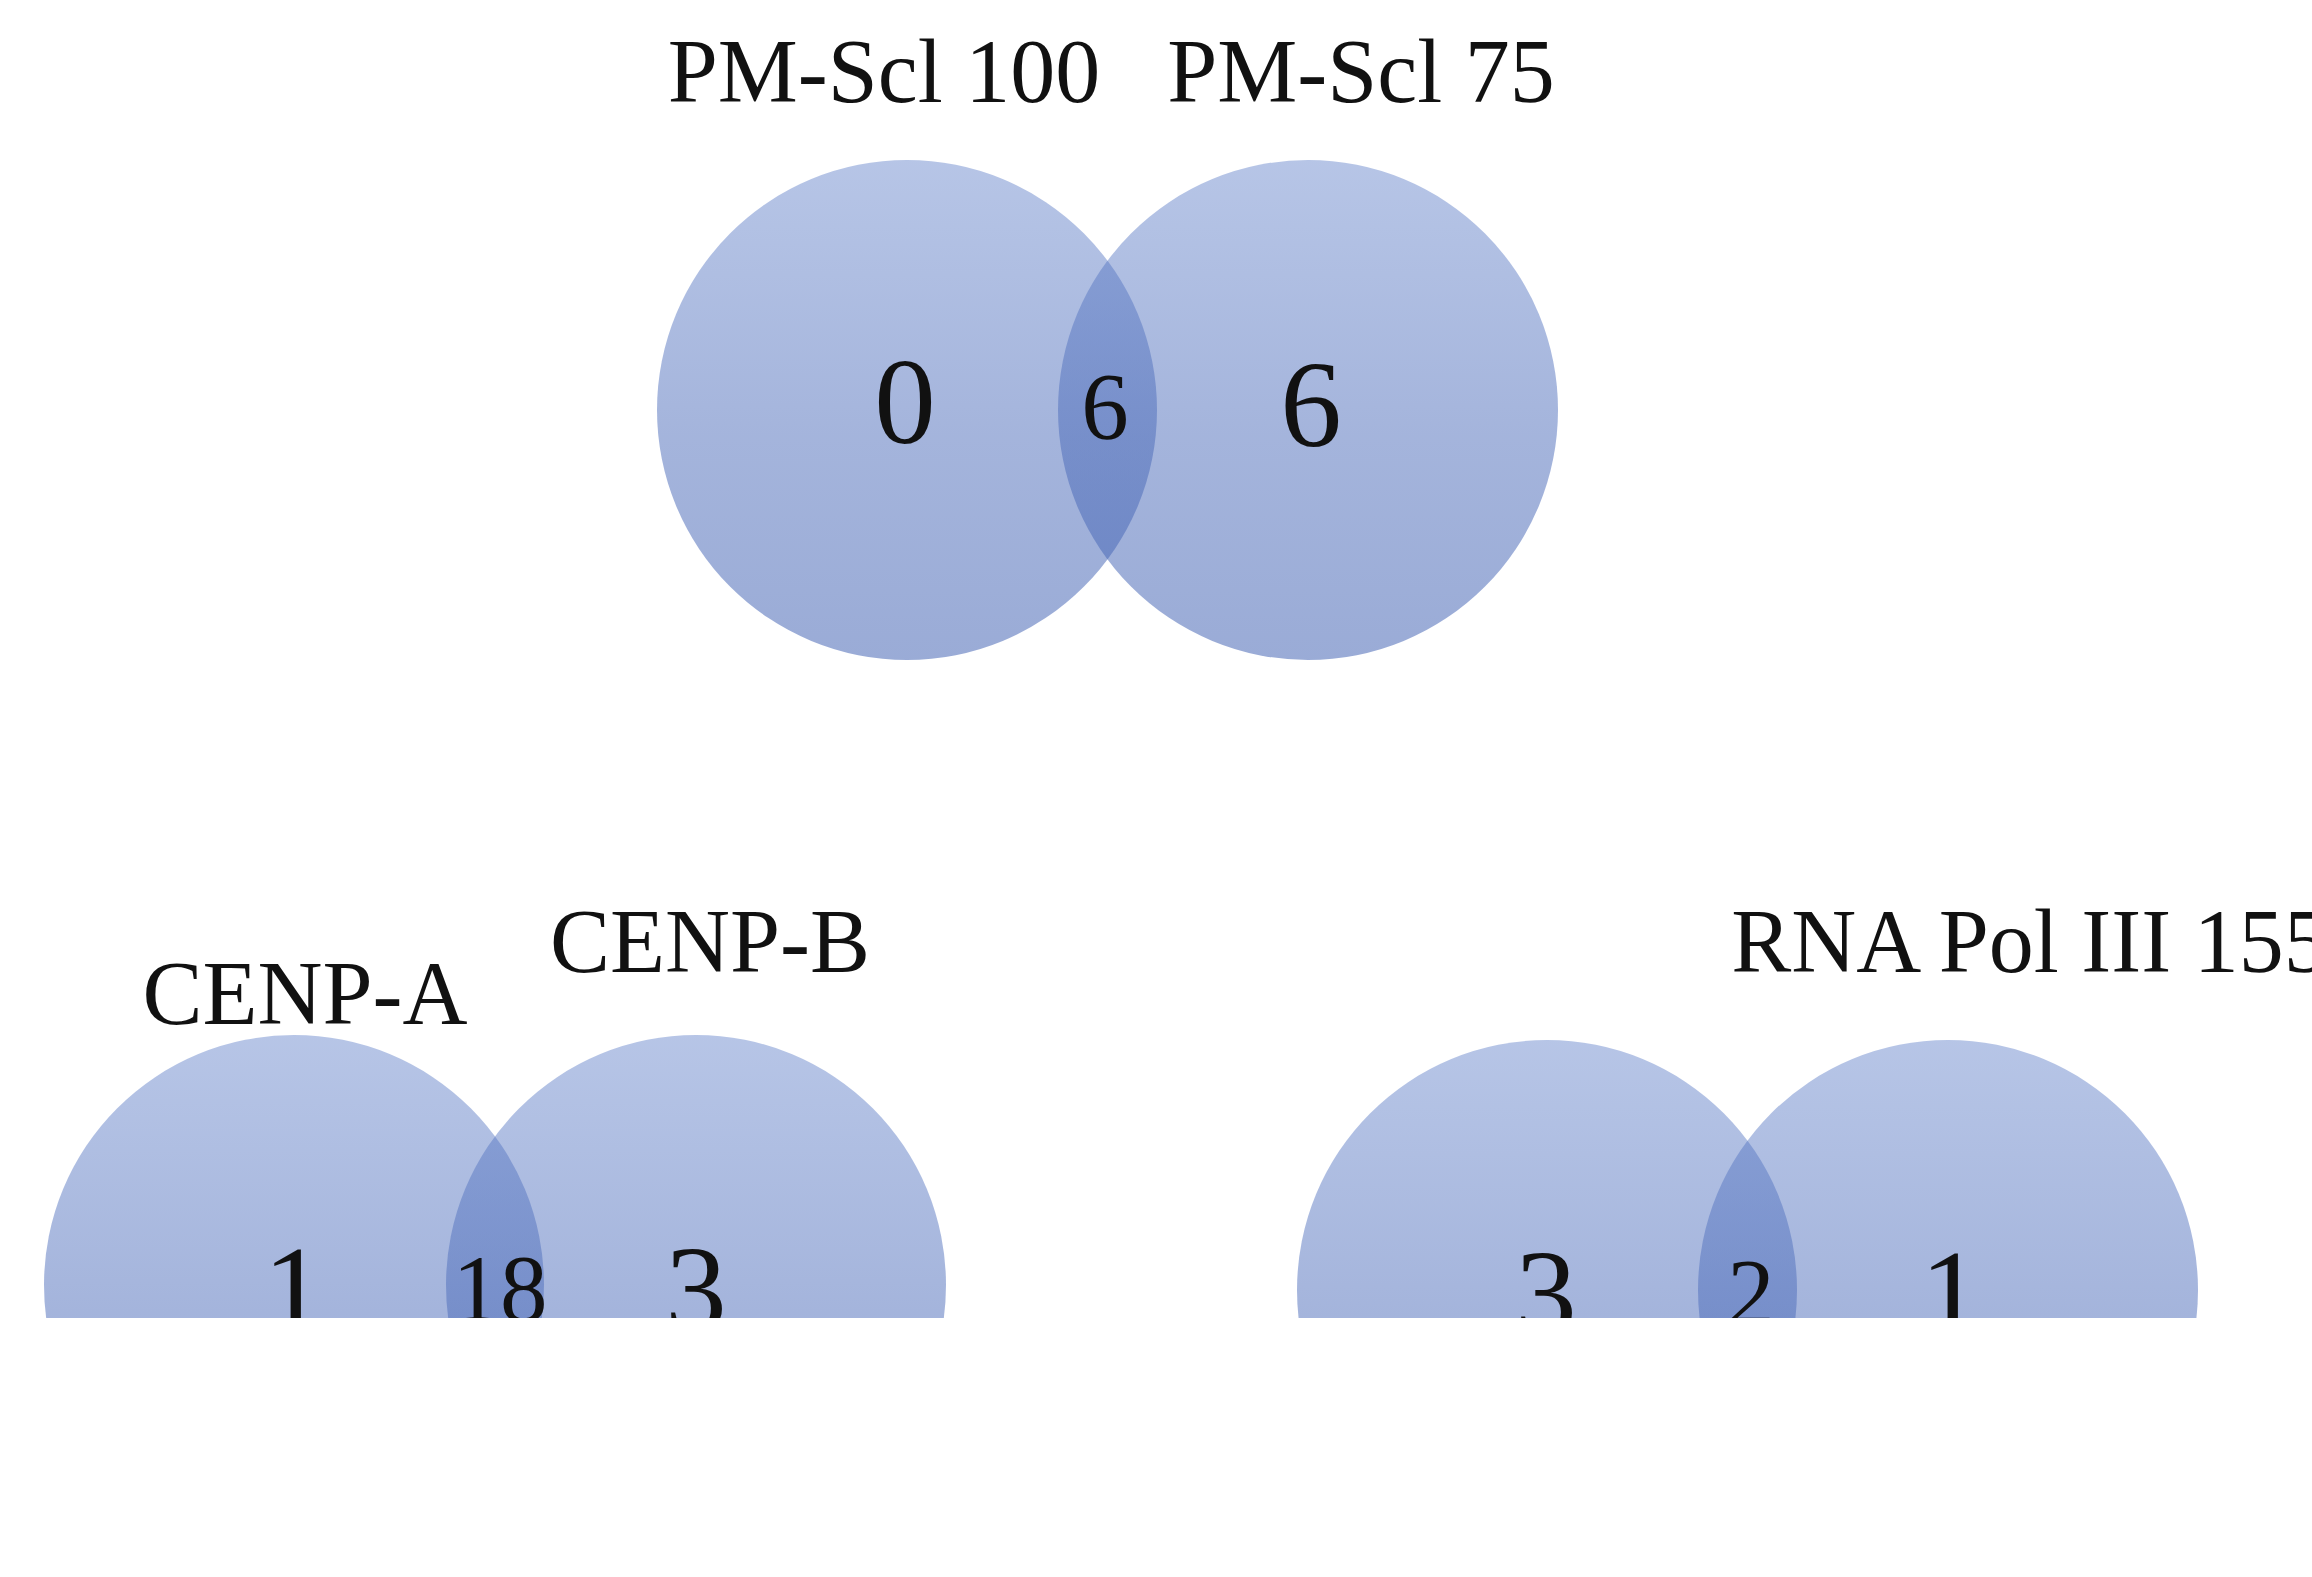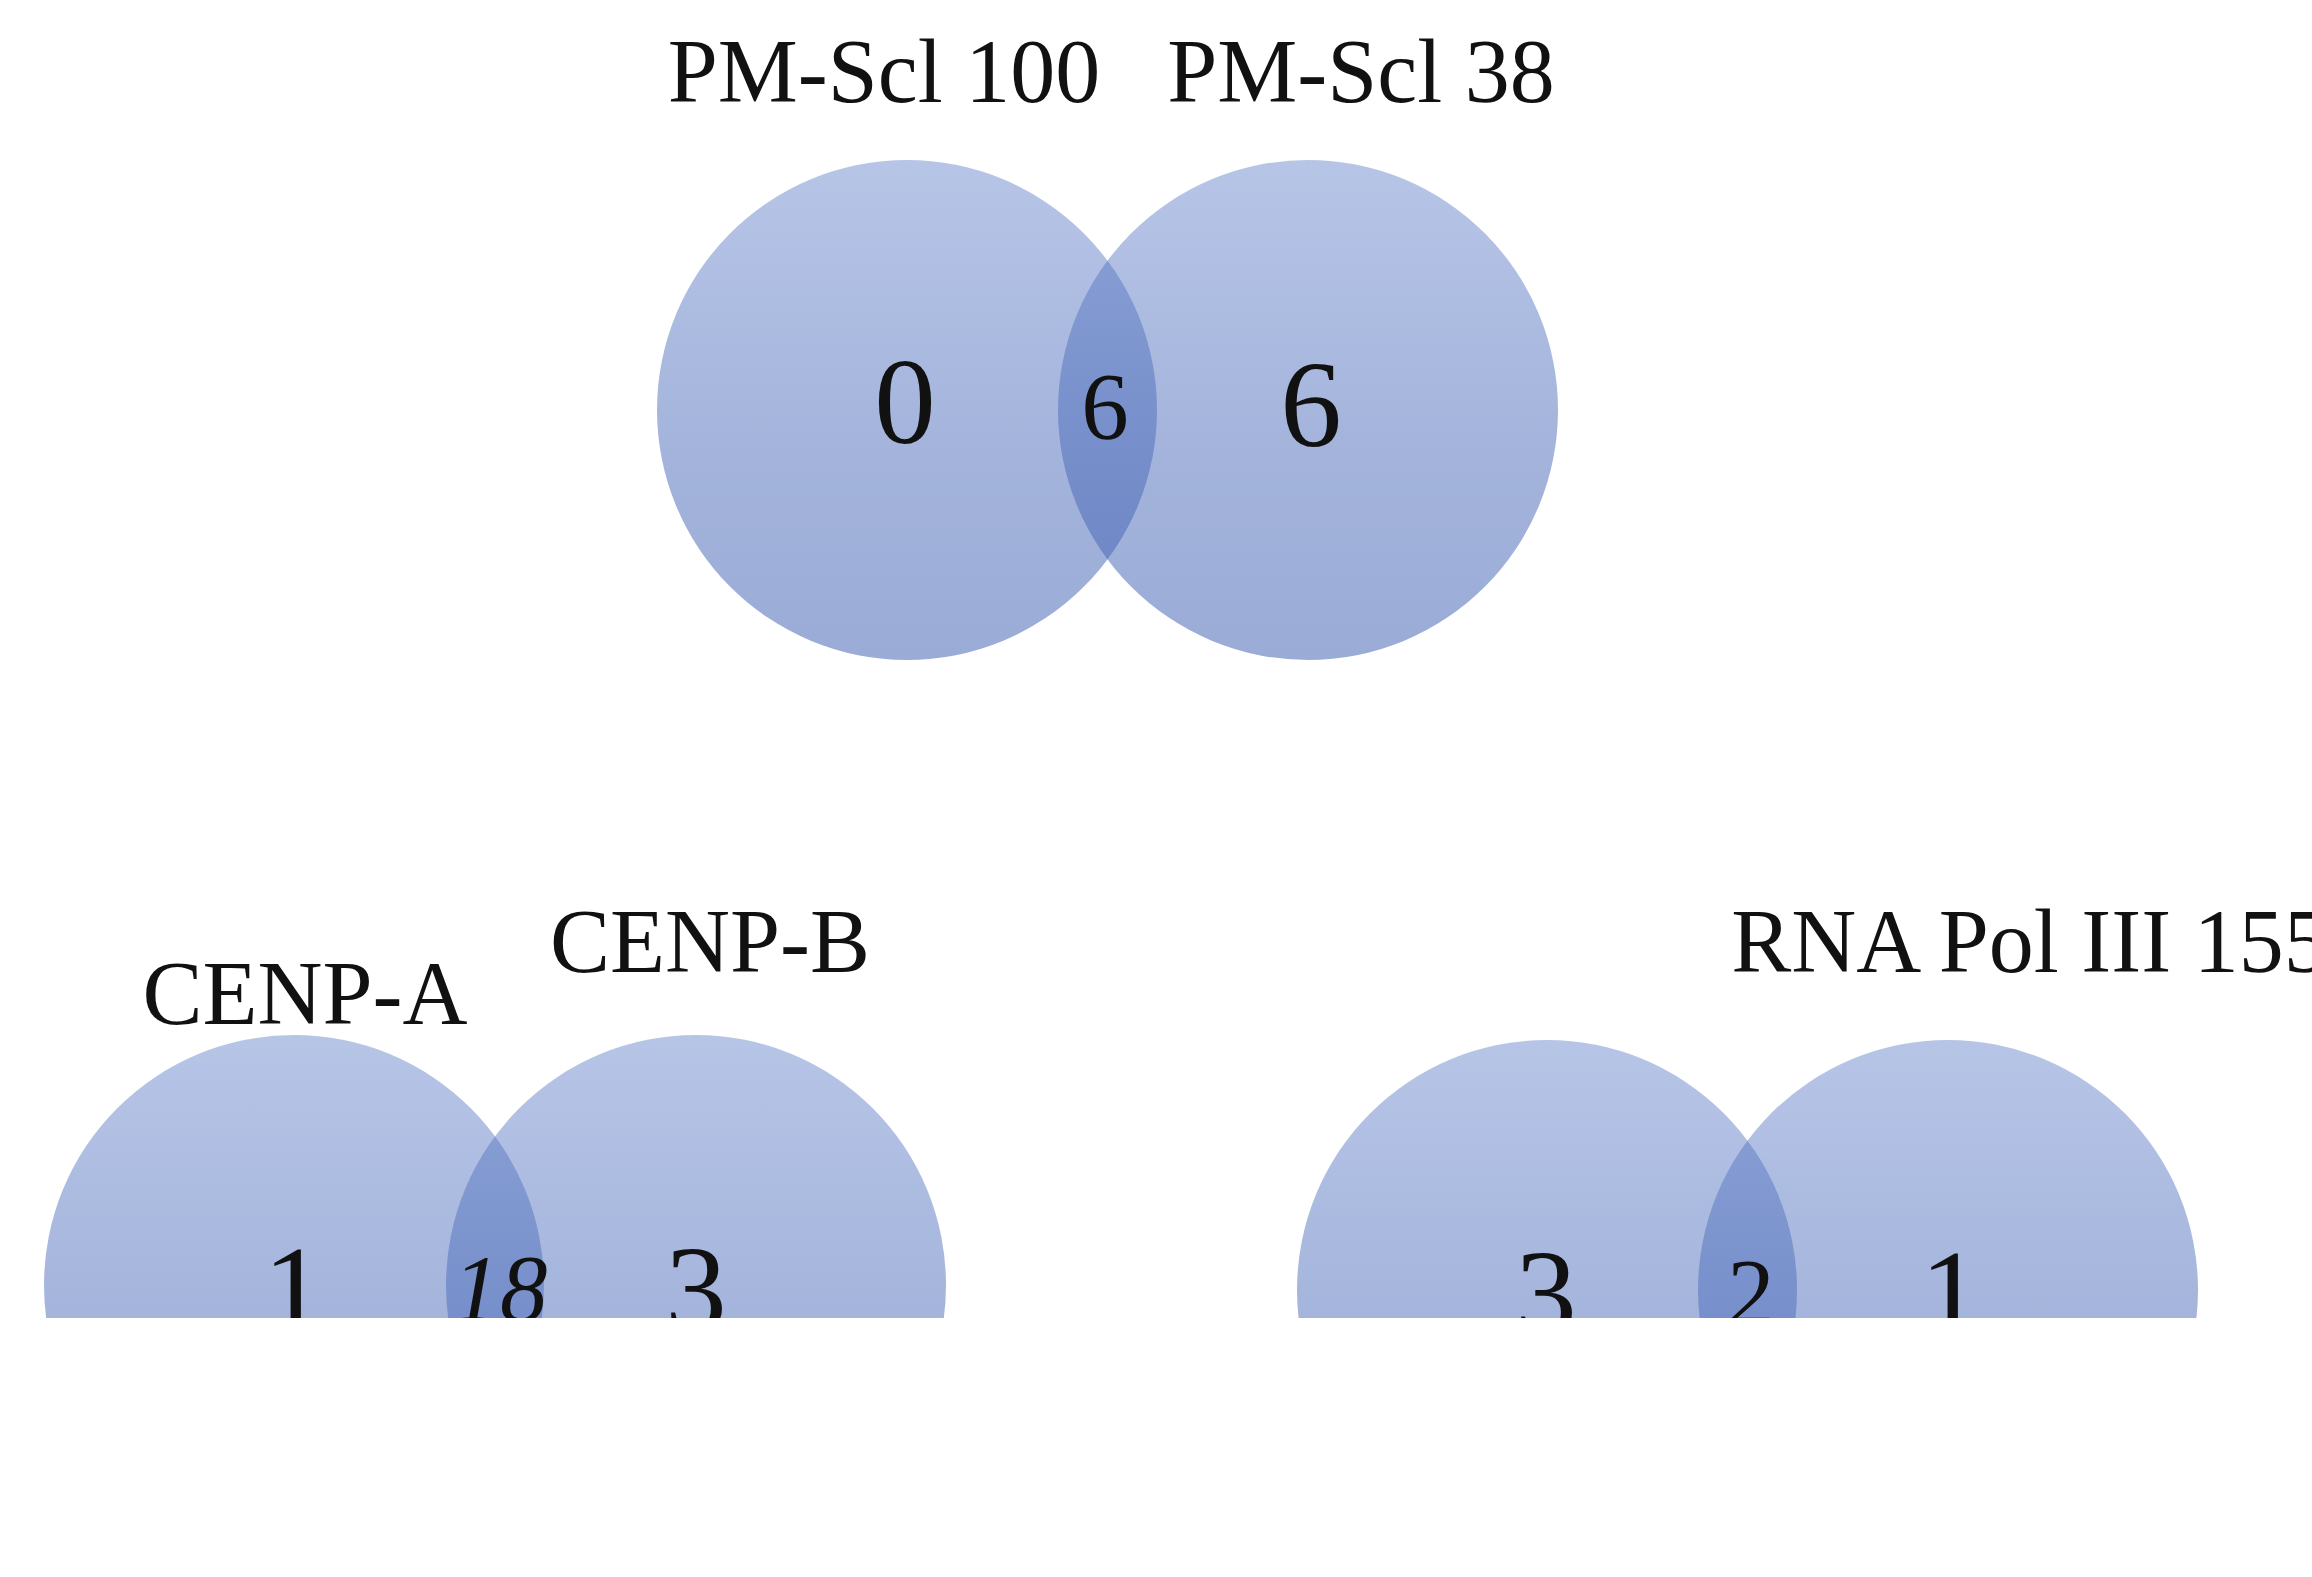--- a/index.html
+++ b/index.html
@@ -45,35 +45,35 @@
   .vcount.outer { font-size: 123px; }
   .vcount.inner { font-size: 95px; }
 </style>
 </head>
 <body>
 
 <div class="canvas">
 
   <div class="venn-group">
     <div class="vlabel" style="left:884px; top:26.5px;">PM-Scl 100</div>
-    <div class="vlabel" style="left:1361px; top:26.5px;">PM-Scl 38</div>
+    <div class="vlabel" style="left:1361px; top:26.5px;">PM-Scl 75</div>
     <div class="vcircle" style="left:657px; top:160px;"></div>
     <div class="vcircle" style="left:1058px; top:160px;"></div>
     <div class="vcount outer" style="left:905px; top:401px;">0</div>
     <div class="vcount inner" style="left:1105px; top:407px;">6</div>
     <div class="vcount outer" style="left:1311px; top:404px;">6</div>
   </div>
 
   <div class="venn-group">
     <div class="vlabel" style="left:305px; top:949px;">CENP-A</div>
     <div class="vlabel" style="left:710px; top:897px;">CENP-B</div>
     <div class="vcircle" style="left:44px; top:1035px;"></div>
     <div class="vcircle" style="left:446px; top:1035px;"></div>
     <div class="vcount outer" style="left:294px; top:1289px;">1</div>
-    <div class="vcount inner" style="left:500px; top:1289px;font-style:italic;">18</div>
+    <div class="vcount inner" style="left:500px; top:1289px;">18</div>
     <div class="vcount outer" style="left:696px; top:1289px;">3</div>
   </div>
 
   <div class="venn-group">
     <div class="vlabel" style="left:2030px; top:897px;">RNA Pol III 155</div>
     <div class="vcircle" style="left:1297px; top:1040px;"></div>
     <div class="vcircle" style="left:1698px; top:1040px;"></div>
     <div class="vcount outer" style="left:1546px; top:1293px;">3</div>
     <div class="vcount inner" style="left:1751px; top:1293px;">2</div>
     <div class="vcount outer" style="left:1951px; top:1293px;">1</div>

